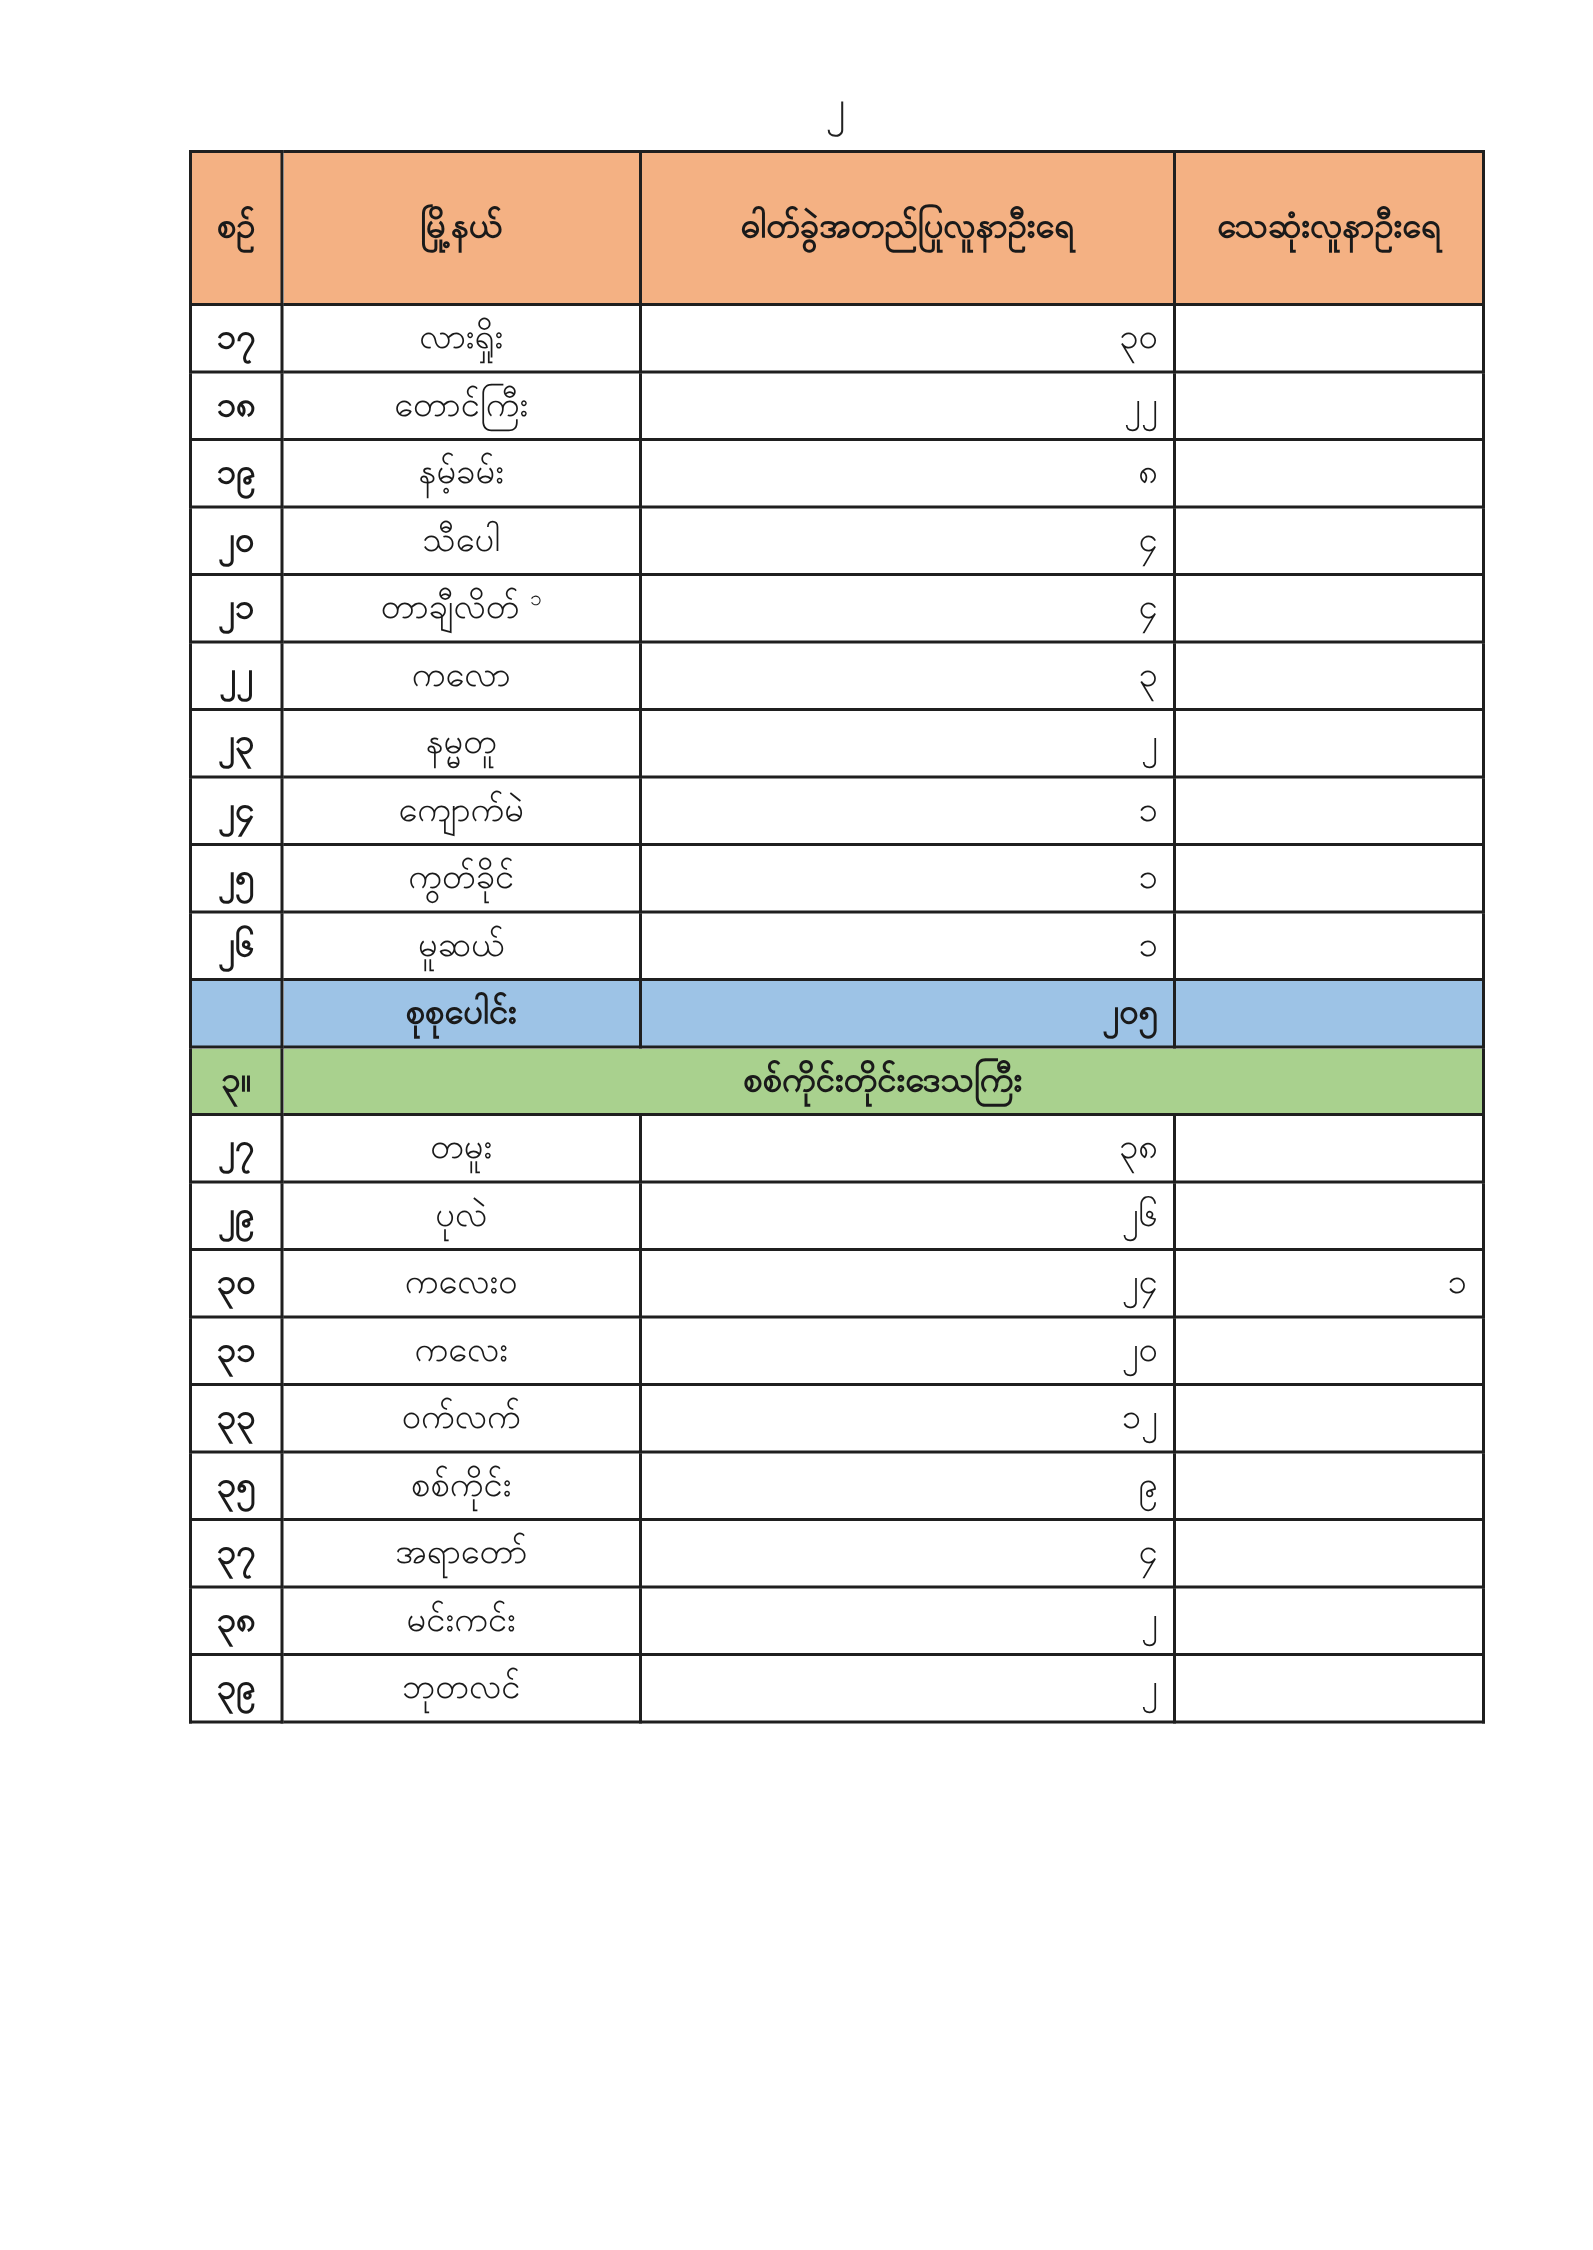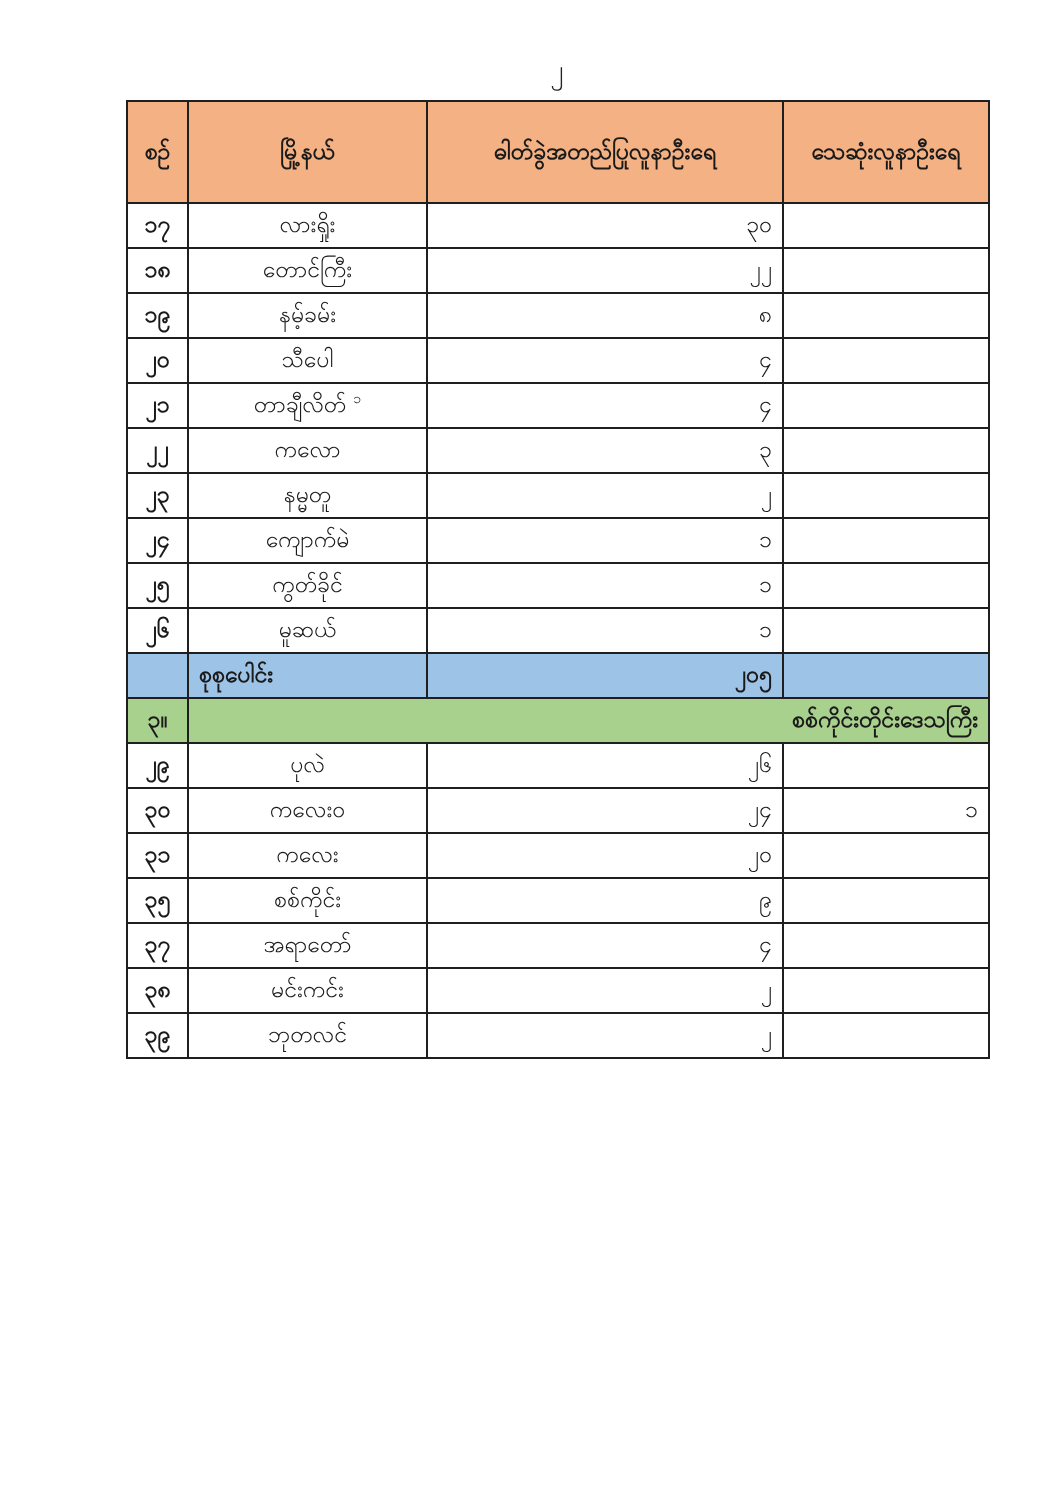--- a/index.html
+++ b/index.html
@@ -57,26 +57,26 @@
   .fn {
     font-size: 14px;
     vertical-align: super;
     line-height: 0;
     margin-left: 7px;
   }
   tr.total-row td {
     background: var(--blue, #9DC3E6);
     font-weight: bold;
   }
-  tr.total-row .c-total-label { text-align: left; }
+  tr.total-row .c-total-label { text-align: center; }
   tr.section-row td {
     background: var(--green, #A9D18E);
     font-weight: bold;
   }
-  tr.section-row .sec-label { text-align: right; }
+  tr.section-row .sec-label { text-align: center; }
 </style>
 </head>
 <body>
 
 <div class="page" style="--orange: #F4B183; --blue: #9DC3E6; --green: #A9D18E; --line: #1f1f1f; --ink: #1a1a1a;">
 
   <div class="page-number">၂</div>
 
   <table class="report-table">
     <colgroup>
@@ -158,38 +158,50 @@
     <td class="c-no"></td>
     <td class="c-total-label">စုစုပေါင်း</td>
     <td class="c-num">၂၀၅</td>
     <td class="c-num"></td>
   </tr>
         <tr class="section-row">
     <td class="c-no sec-no">၃။</td>
     <td class="sec-label" colspan="3">စစ်ကိုင်းတိုင်းဒေသကြီး</td>
   </tr>
         <tr>
+    <td class="c-no">၂၇</td>
+    <td class="c-town"><span>တမူး</span></td>
+    <td class="c-num">၃၈</td>
+    <td class="c-num"></td>
+  </tr>
+        <tr>
     <td class="c-no">၂၉</td>
     <td class="c-town"><span>ပုလဲ</span></td>
     <td class="c-num">၂၆</td>
     <td class="c-num"></td>
   </tr>
         <tr>
     <td class="c-no">၃၀</td>
     <td class="c-town"><span>ကလေးဝ</span></td>
     <td class="c-num">၂၄</td>
     <td class="c-num">၁</td>
   </tr>
         <tr>
     <td class="c-no">၃၁</td>
     <td class="c-town"><span>ကလေး</span></td>
     <td class="c-num">၂၀</td>
     <td class="c-num"></td>
   </tr>
         <tr>
+    <td class="c-no">၃၃</td>
+    <td class="c-town"><span>ဝက်လက်</span></td>
+    <td class="c-num">၁၂</td>
+    <td class="c-num"></td>
+  </tr>
+        <tr>
     <td class="c-no">၃၅</td>
     <td class="c-town"><span>စစ်ကိုင်း</span></td>
     <td class="c-num">၉</td>
     <td class="c-num"></td>
   </tr>
         <tr>
     <td class="c-no">၃၇</td>
     <td class="c-town"><span>အရာတော်</span></td>
     <td class="c-num">၄</td>
     <td class="c-num"></td>

